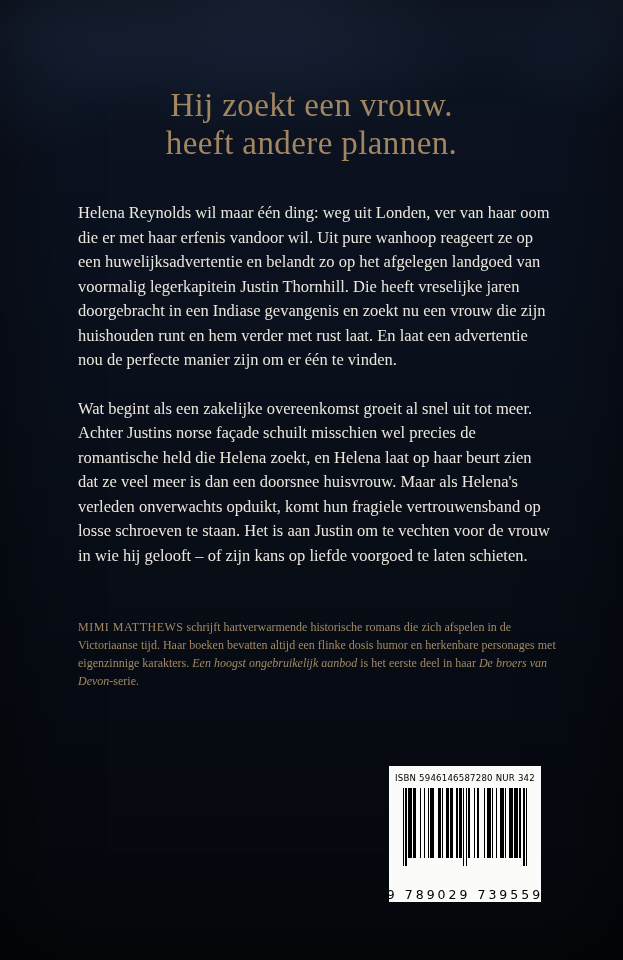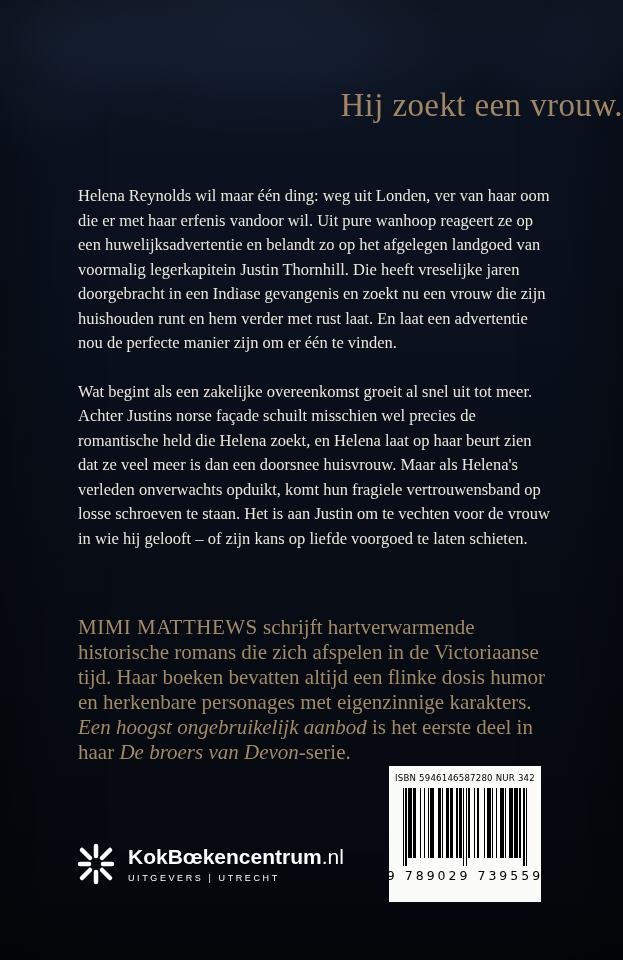--- a/index.html
+++ b/index.html
@@ -10,41 +10,41 @@
     background:
       radial-gradient(ellipse 420px 230px at 42% -2%, rgba(62,84,118,0.38), rgba(62,84,118,0) 68%),
       radial-gradient(ellipse 260px 170px at 100% 0%, rgba(52,72,104,0.30), rgba(52,72,104,0) 70%),
       radial-gradient(ellipse 260px 190px at 0% 3%, rgba(46,64,94,0.28), rgba(46,64,94,0) 70%),
       linear-gradient(180deg,#0c1322 0%, #0a101c 35%, #070b13 70%, #05070c 100%);
     box-shadow: inset 0 0 90px rgba(0,0,0,0.55);
     font-family:"Liberation Serif", serif;
   }
   .title{
     margin-top:86px;
-    text-align:right;
+    text-align:center;
     color:#a18662;
     font-size:33px;
     line-height:38px;
     font-weight:400;
     letter-spacing:0.4px;
   }
   .body-text{
-    margin:60px 72px 0 78px;
+    margin:39px 72px 0 78px;
     color:#ece7dd;
     font-size:16.5px;
     line-height:24.5px;
     font-family:Liberation Serif, serif;
   }
   .body-text p{margin:0;}
   .body-text p + p{margin-top:24px;}
   .bio{
-    margin:64px 64px 0 78px;
+    margin:50px 64px 0 78px;
     color:#a28a65;
-    font-size:21px;
-    line-height:25px;
+    font-size:12px;
+    line-height:18px;
   }
   .seg-caps{letter-spacing:0.5px;}
   .seg-italic{font-style:italic;}
   .seg-bold{font-weight:700;}
   .seg-light{font-weight:400;}
   .publisher{
     position:absolute;
     left:76px;top:842px;
     display:flex;
     align-items:center;
@@ -83,62 +83,45 @@
     letter-spacing:0.2px;
     white-space:nowrap;
   }
   .bars{
     margin-top:5px;
     height:80px;
     display:flex;
     align-items:flex-start;
   }
   .barcode-digits{
-    margin-top:0;
+    margin-top:19px;
     color:#000;
     font-family:"DejaVu Sans", sans-serif;
     font-size:12.5px;
     letter-spacing:3px;
     white-space:nowrap;
   }
 </style>
 </head>
 <body>
 
 <div class="cover">
 
   <div class="title">
     <div>Hij zoekt een vrouw.</div>
+    <div>heeft andere plannen.</div>
   </div>
 
   <div class="body-text">
     <p>Helena Reynolds wil maar één ding: weg uit Londen, ver van haar oom die er met haar erfenis vandoor wil. Uit pure wanhoop reageert ze op een huwelijksadvertentie en belandt zo op het afgelegen landgoed van voormalig legerkapitein Justin Thornhill. Die heeft vreselijke jaren doorgebracht in een Indiase gevangenis en zoekt nu een vrouw die zijn huishouden runt en hem verder met rust laat. En laat een advertentie nou de perfecte manier zijn om er één te vinden.</p>
     <p>Wat begint als een zakelijke overeenkomst groeit al snel uit tot meer. Achter Justins norse façade schuilt misschien wel precies de romantische held die Helena zoekt, en Helena laat op haar beurt zien dat ze veel meer is dan een doorsnee huisvrouw. Maar als Helena's verleden onverwachts opduikt, komt hun fragiele vertrouwensband op losse schroeven te staan. Het is aan Justin om te vechten voor de vrouw in wie hij gelooft – of zijn kans op liefde voorgoed te laten schieten.</p>
   </div>
 
   <div class="bio"><span class="seg-caps">MIMI MATTHEWS</span><span> schrijft hartverwarmende historische romans die zich afspelen in de Victoriaanse tijd. Haar boeken bevatten altijd een flinke dosis humor en herkenbare personages met eigenzinnige karakters. </span><span class="seg-italic">Een hoogst ongebruikelijk aanbod</span><span> is het eerste deel in haar </span><span class="seg-italic">De broers van Devon</span><span>-serie.</span></div>
 
-  <div class="publisher">
-    <svg class="logo-icon" viewBox="0 0 40 44">
-      <g stroke="#ffffff" stroke-width="4.5" stroke-linecap="round">
-        <line x1="20" y1="4" x2="20" y2="14"></line>
-        <line x1="20" y1="30" x2="20" y2="40"></line>
-        <line x1="6" y1="8" x2="14" y2="16"></line>
-        <line x1="26" y1="28" x2="34" y2="36"></line>
-        <line x1="34" y1="8" x2="26" y2="16"></line>
-        <line x1="14" y1="28" x2="6" y2="36"></line>
-        <line x1="4" y1="22" x2="13" y2="22"></line>
-        <line x1="27" y1="22" x2="36" y2="22"></line>
-      </g>
-    </svg>
-    <div class="publisher-text">
-      <div class="publisher-name"><span class="seg-bold">KokBœkencentrum</span><span class="seg-light">.nl</span></div>
-      <div class="publisher-tagline">UITGEVERS | UTRECHT</div>
-    </div>
-  </div>
 
   <div class="barcode-box">
     <div class="isbn-line">ISBN 5946146587280 NUR 342</div>
     <div class="bars">
         <div style="width: 1.32px; height: 78px; background: rgb(0, 0, 0); flex: 0 0 auto;"></div>
         <div style="width: 1.32px; height: 78px; background: transparent; flex: 0 0 auto;"></div>
         <div style="width: 1.32px; height: 78px; background: rgb(0, 0, 0); flex: 0 0 auto;"></div>
         <div style="width: 1.32px; height: 70px; background: transparent; flex: 0 0 auto;"></div>
         <div style="width: 1.32px; height: 70px; background: rgb(0, 0, 0); flex: 0 0 auto;"></div>
         <div style="width: 1.32px; height: 70px; background: rgb(0, 0, 0); flex: 0 0 auto;"></div>

